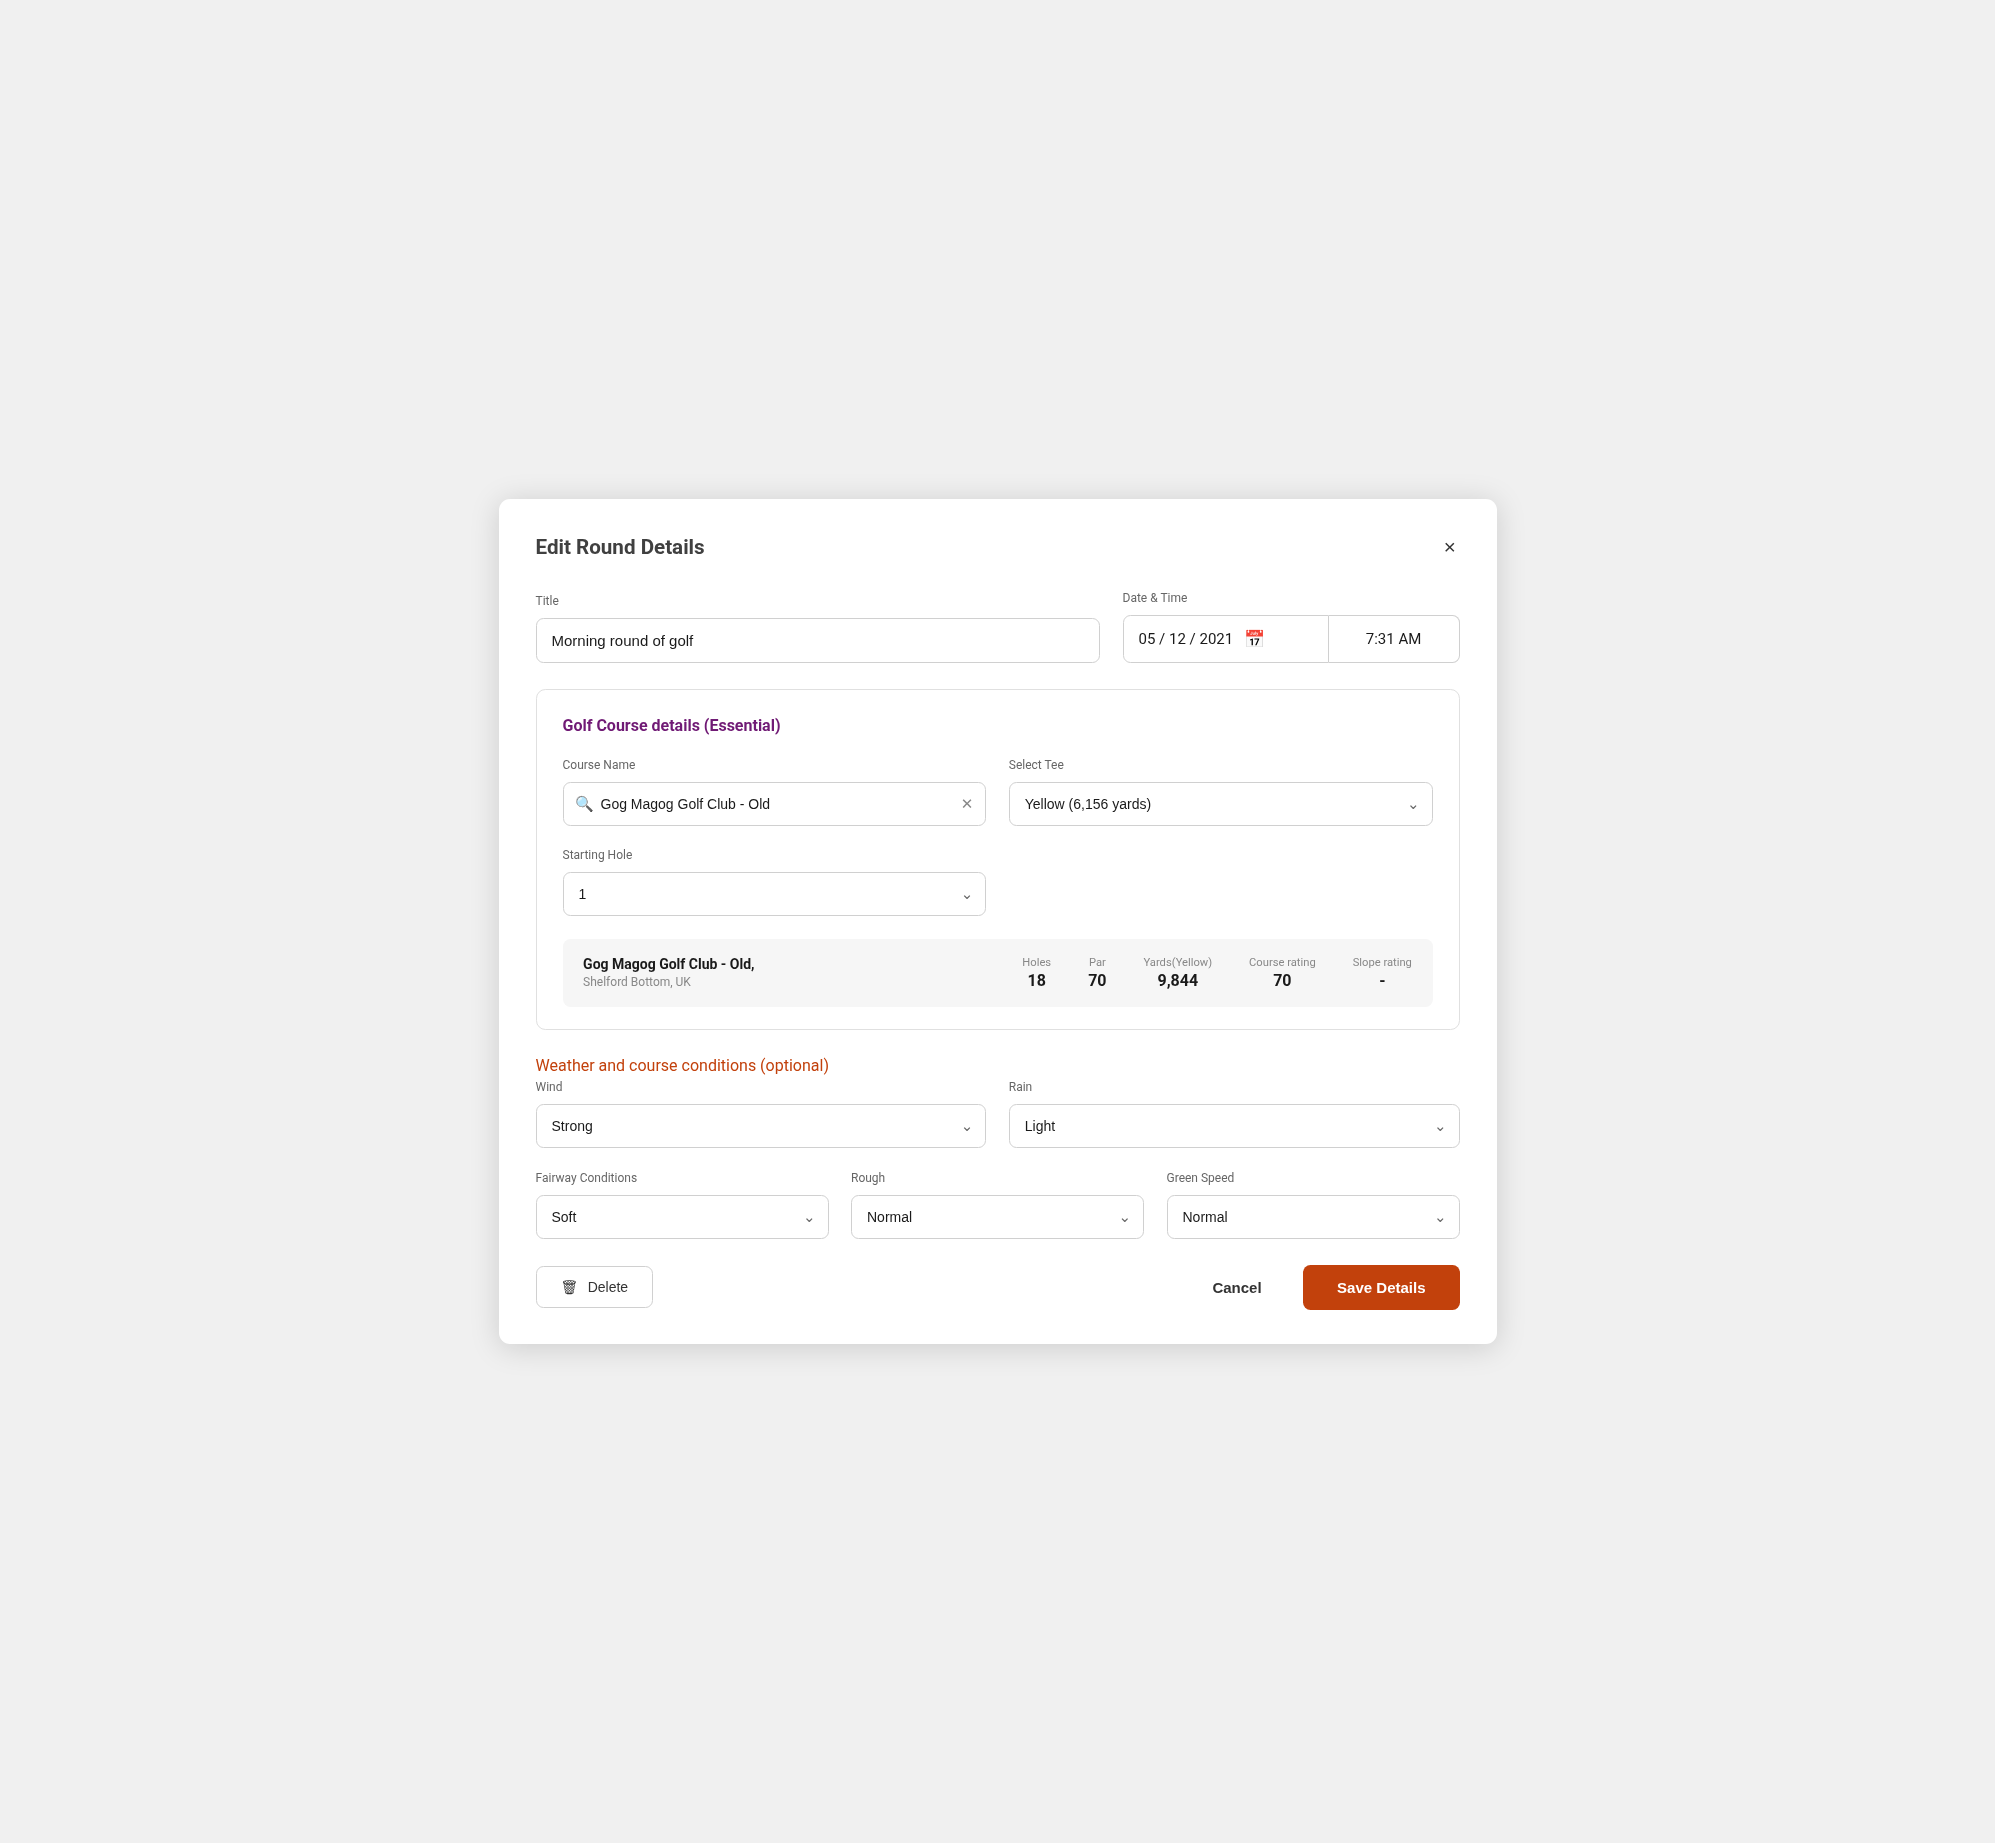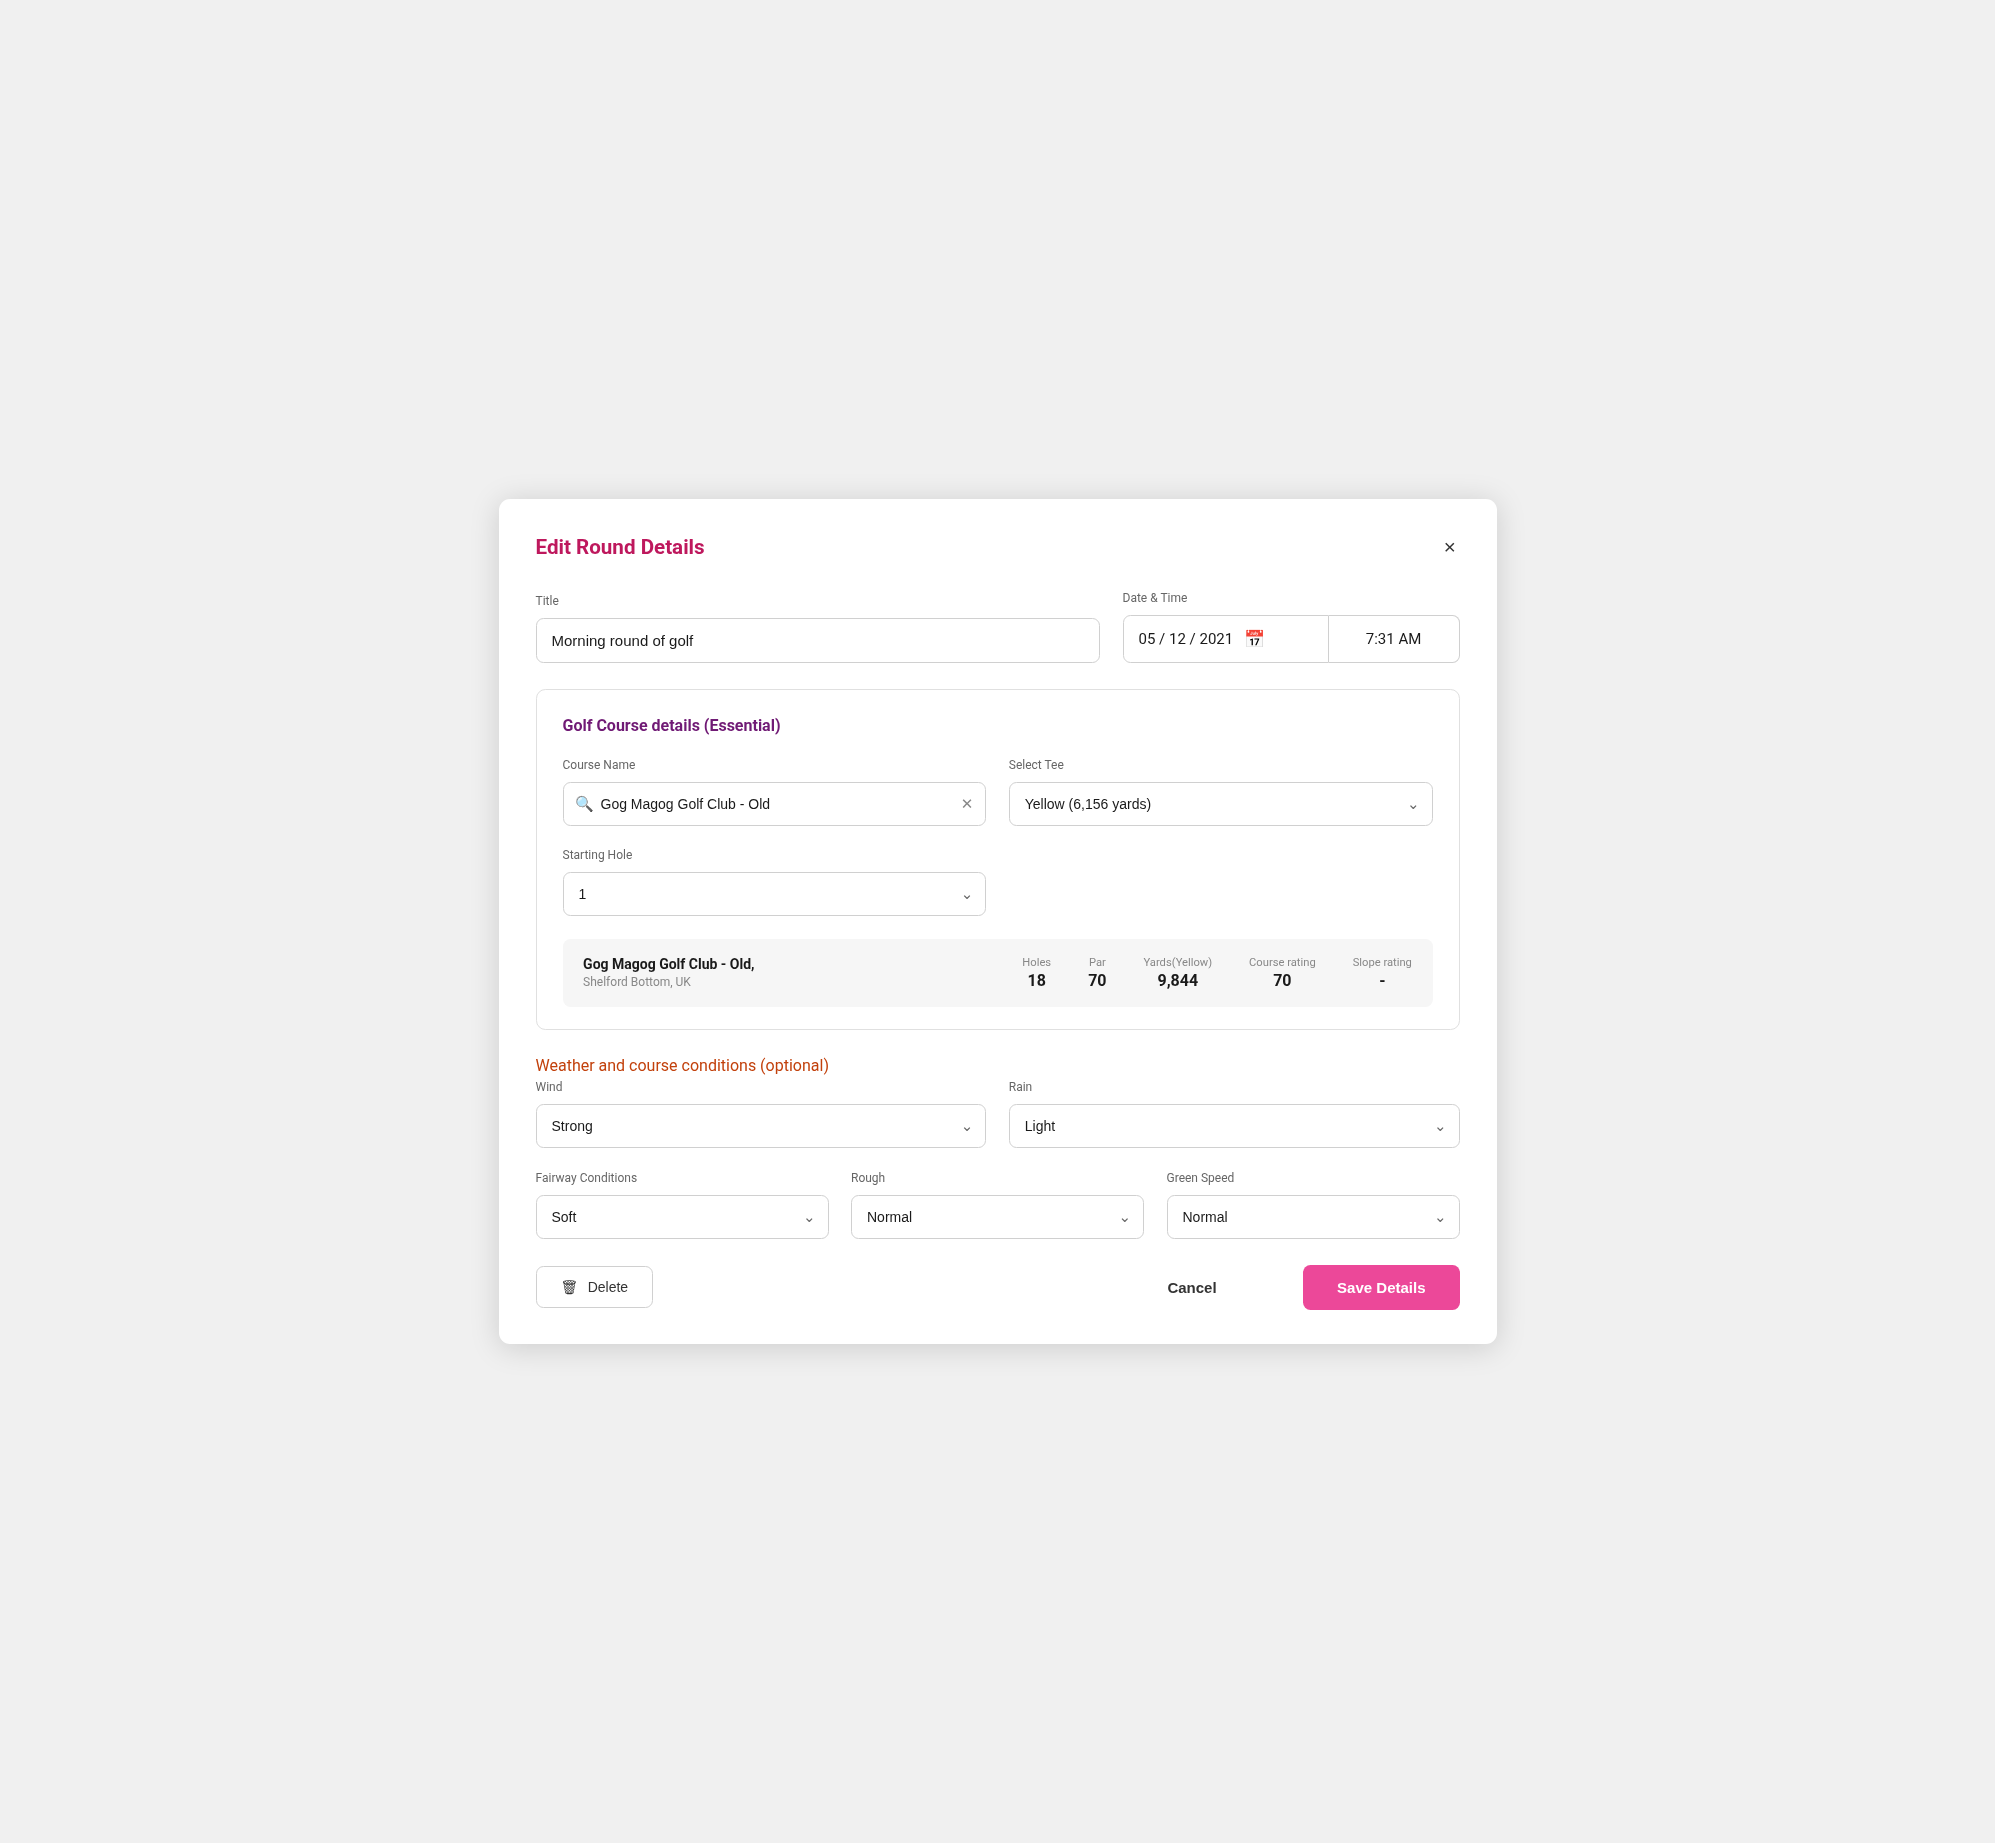--- a/index.html
+++ b/index.html
@@ -23,21 +23,21 @@
     }
     .modal-header {
       display: flex;
       justify-content: space-between;
       align-items: center;
       margin-bottom: 30px;
     }
     .modal-title {
       font-size: 20.6px;
       font-weight: 700;
-      color: #be185d;
+      color: #404040;
     }
     .close-btn {
       background: none;
       border: none;
       cursor: pointer;
       font-size: 20.6px;
       color: #333;
       line-height: 1;
       padding: 3.7px;
     }
@@ -284,29 +284,28 @@
     .cancel-btn {
       background: none;
       border: none;
       font-size: 15px;
       font-weight: 600;
       color: #333;
       cursor: pointer;
       padding: 12px 19px;
     }
     .save-btn {
-      background: #ec4899;
+      background: #c2410c;
       color: #fff;
       border: none;
       border-radius: 7.5px;
       padding: 14px 34px;
       font-size: 15px;
       font-weight: 700;
       cursor: pointer;
-      margin-left: 45px;
     }
   </style>
 </head>
 <body>
 
 <div class="modal">
 
   <div class="modal-header">
     <h1 class="modal-title">Edit Round Details</h1>
     <button class="close-btn">×</button>

